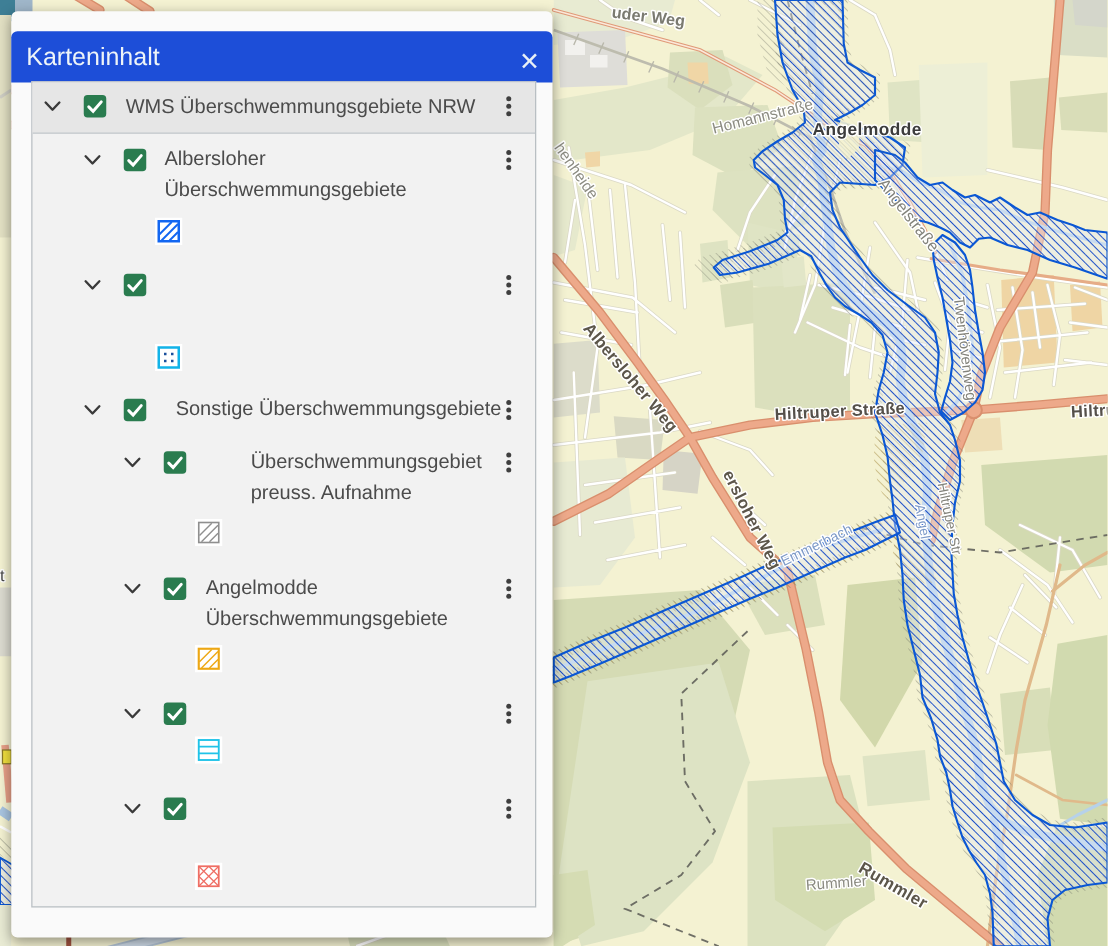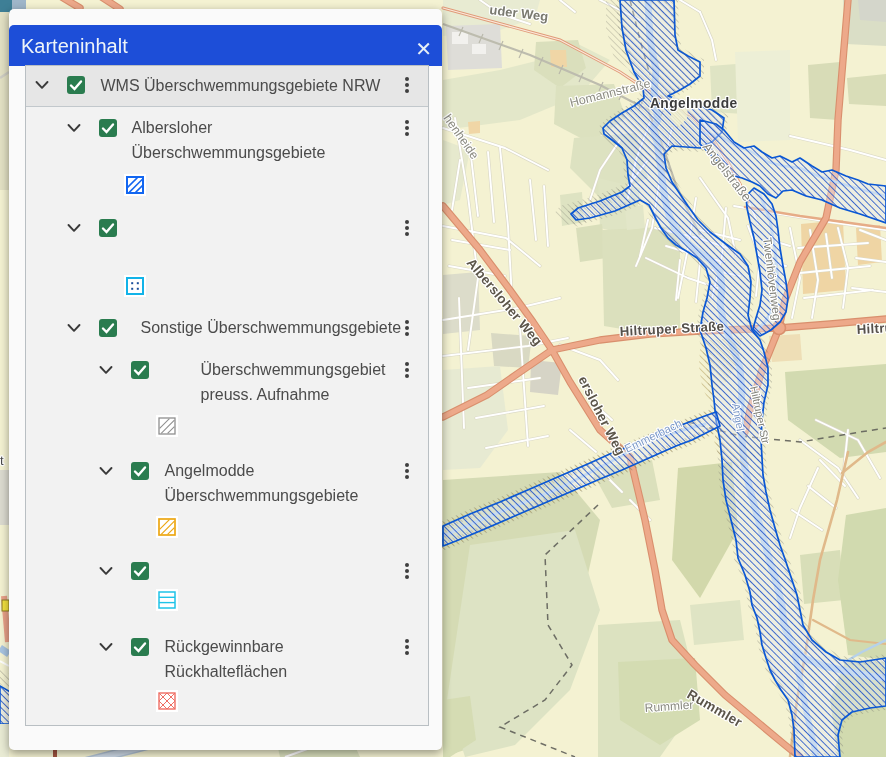--- a/index.html
+++ b/index.html
@@ -433,21 +433,20 @@
     <div class="chev" style="left:72px;top:573px;">
         <svg width="16" height="16" viewBox="0 0 16 16">
           <path d="M2.5,5 L8,10.8 L13.5,5" stroke="#3a3a3a" stroke-width="1.9" fill="none" stroke-linecap="round" stroke-linejoin="round"></path>
         </svg>
       </div>
     <div class="cb" style="left:105px;top:572px;">
         <svg width="18" height="18" viewBox="0 0 18 18">
           <path d="M4,9.5 L7.5,13 L14,5.5" stroke="#fff" stroke-width="2.4" fill="none" stroke-linecap="round"></path>
         </svg>
       </div>
-    <div class="txt" style="left:139px;top:568px;width:240px;">Rückgewinnbare Rückhalteflächen</div>
     <div class="kebab" style="top:573px;">
         <i></i>
         <i></i>
         <i></i>
       </div>
     <div class="licon" style="left:130px;top:624px;"><svg width="22" height="22" viewBox="0 0 22 22">
           <rect x="0" y="0" width="22" height="22" fill="#fff"></rect>
           <rect x="3" y="3" width="16" height="16" fill="#fff" stroke="#ef6e64" stroke-width="1.4"></rect>
           <g stroke="#ef6e64" stroke-width="1">
             <line x1="3" y1="3" x2="19" y2="19"></line>

